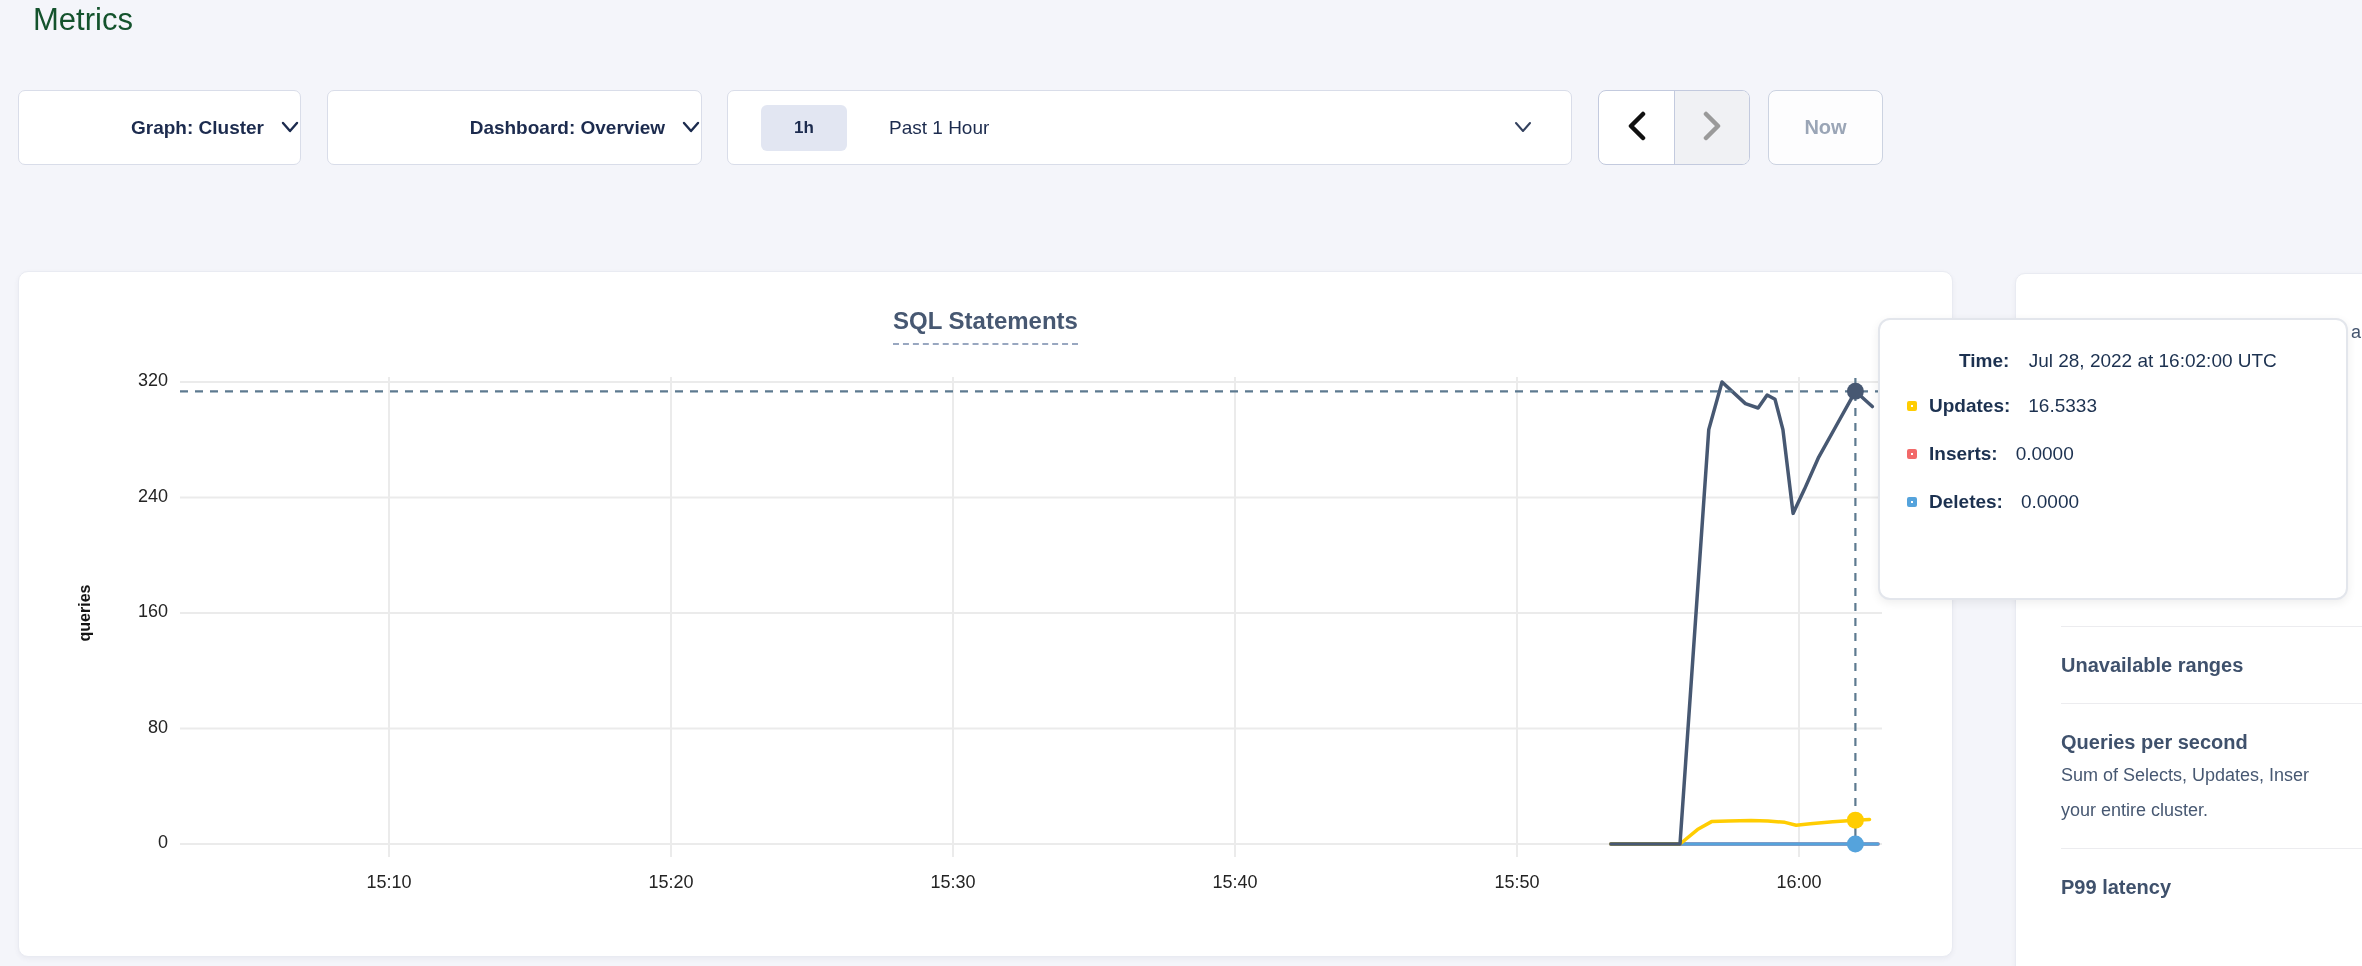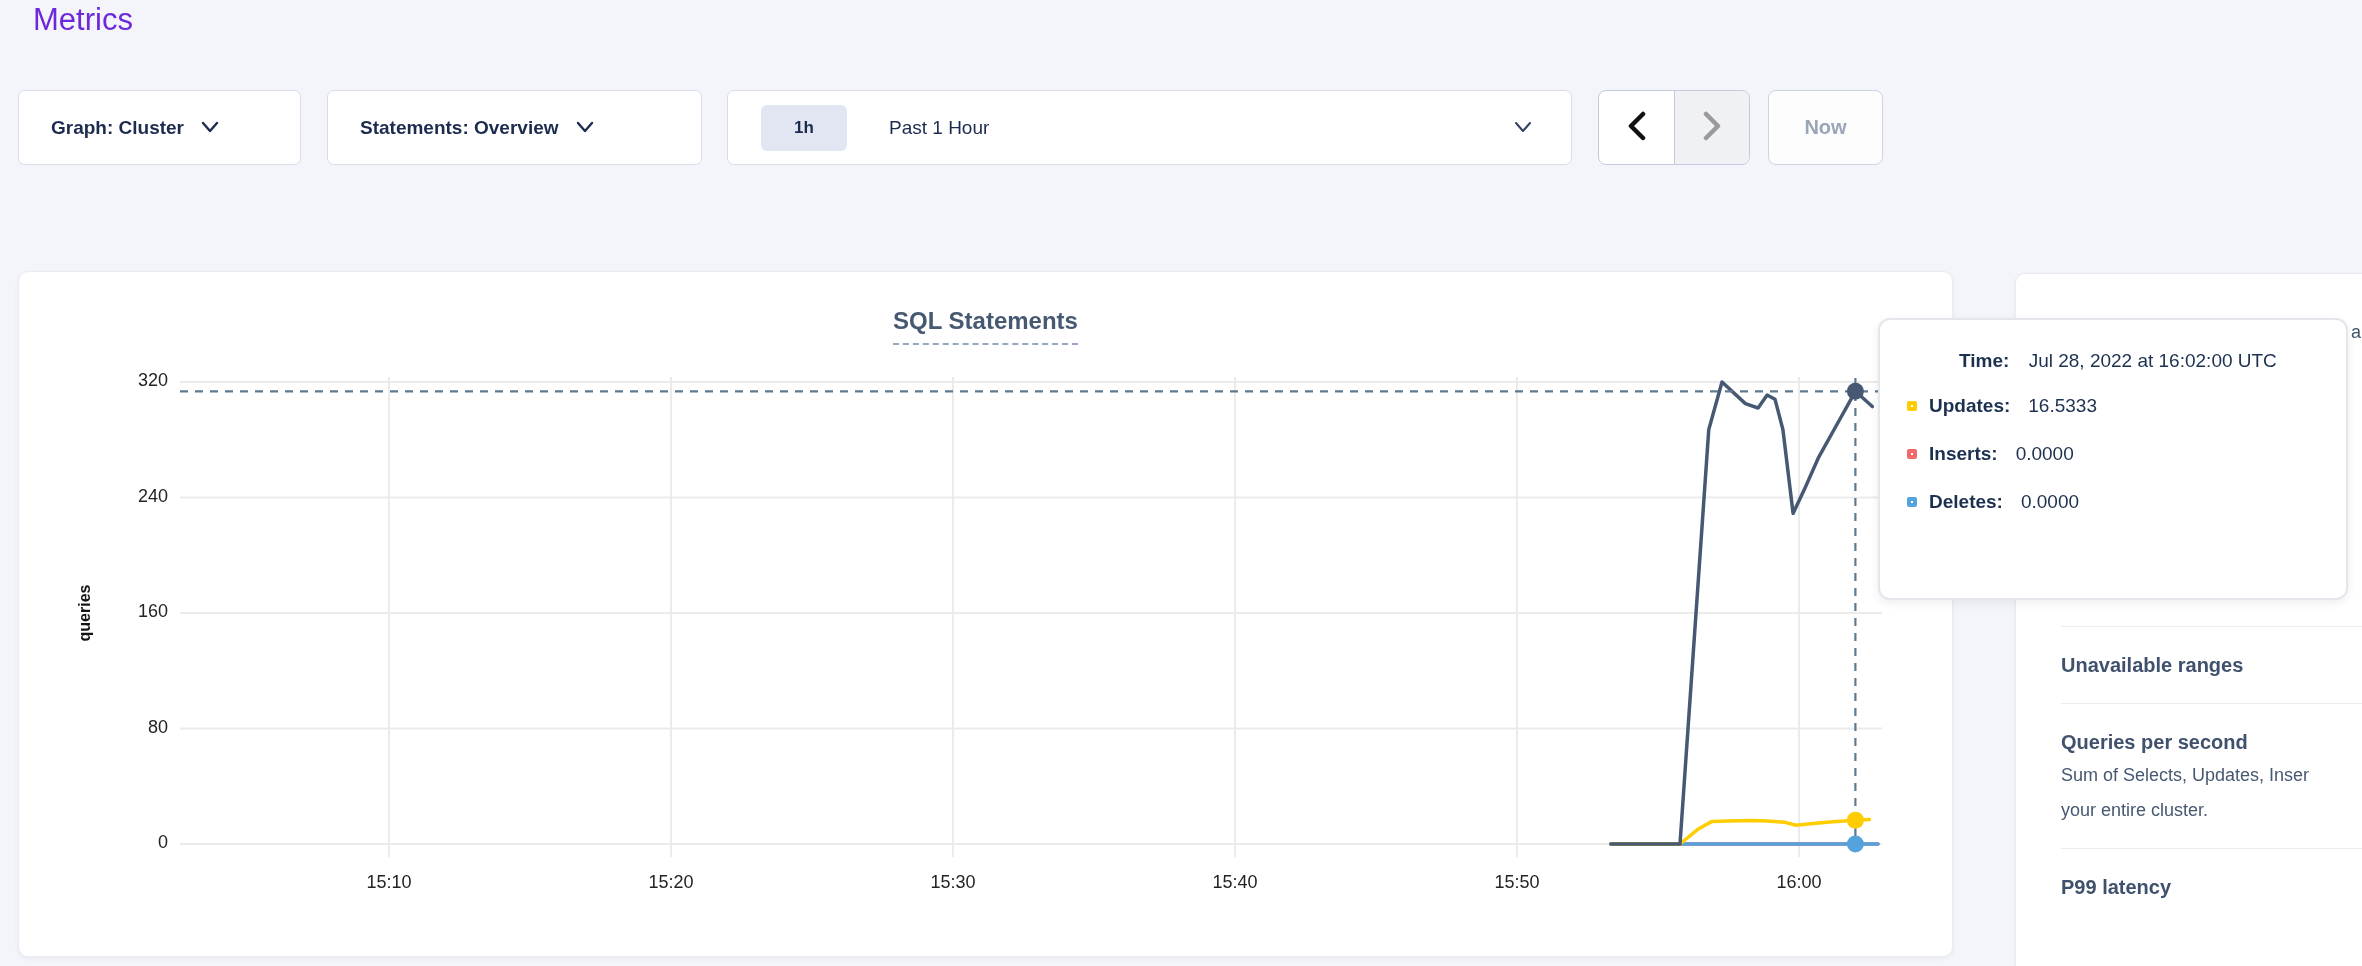--- a/index.html
+++ b/index.html
@@ -5,26 +5,26 @@
   * { margin:0; padding:0; box-sizing:border-box; }
   html,body { width:2362px; height:966px; }
   body {
     position:relative; overflow:hidden;
     background:#f4f5fa;
     font-family:"Liberation Sans", sans-serif;
     color:#1c2b4e;
   }
   .page-title {
     position:absolute; left:33px; top:2px;
-    font-size:31px; font-weight:500; color:#6d28d9;
+    font-size:31px; font-weight:500; color:#14532d;
   }
   .btn {
     position:absolute; top:90px; height:75px;
     background:#fff; border:1px solid #d9dde9; border-radius:7px;
-    display:flex; align-items:center; justify-content:flex-start; gap:16px;
+    display:flex; align-items:center; justify-content:flex-end; gap:16px;
     font-size:19px; font-weight:700; color:#1c2b4e; cursor:pointer;padding-left:32px;
   }
   #btn-graph { left:18px; width:283px; }
   #btn-dashboard { left:327px; width:375px; }
   #time-select { left:727px; width:845px; justify-content:flex-start; padding-left:33px; font-weight:400; }
   .badge {
     width:86px; height:46px; background:#e2e6f2; border-radius:6px;
     display:flex; align-items:center; justify-content:center;
     font-size:17px; font-weight:700; color:#1c2b4e;
   }
@@ -93,21 +93,21 @@
 <div class="btn" id="btn-graph">
   <span>Graph: Cluster</span>
   <span class="chev">
     <svg width="20" height="14" viewBox="0 0 20 14">
         <polyline points="3,3 10,11 17,3" fill="none" stroke="#1c2b4e" stroke-width="2.4" stroke-linecap="round" stroke-linejoin="round"></polyline>
       </svg>
   </span>
 </div>
 
 <div class="btn" id="btn-dashboard">
-  <span>Statements: Overview</span>
+  <span>Dashboard: Overview</span>
   <span class="chev">
     <svg width="20" height="14" viewBox="0 0 20 14">
         <polyline points="3,3 10,11 17,3" fill="none" stroke="#1c2b4e" stroke-width="2.4" stroke-linecap="round" stroke-linejoin="round"></polyline>
       </svg>
   </span>
 </div>
 
 <div class="btn" id="time-select">
   <span class="badge">1h</span>
   <span class="tlabel">Past 1 Hour</span>

